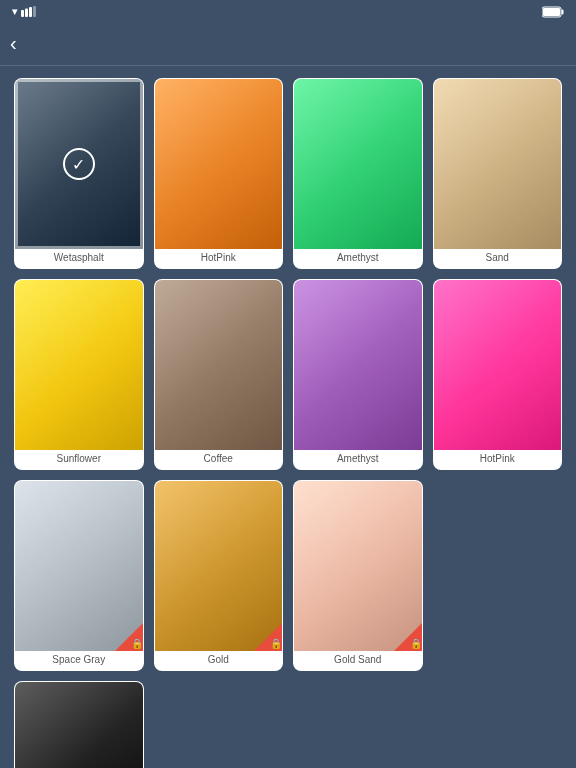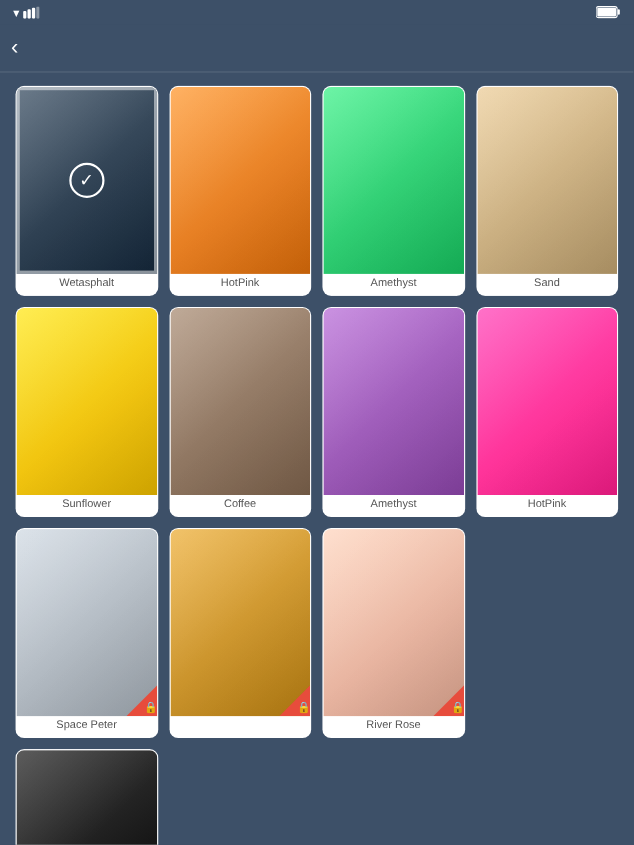--- a/index.html
+++ b/index.html
@@ -217,29 +217,30 @@
       <div class="theme-label">Amethyst</div>
     </div>
     <div class="theme-card">
       <div class="theme-swatch" style="background: linear-gradient(145deg, rgb(255, 89, 191) 0%, rgb(255, 51, 153) 60%, rgb(230, 26, 128) 100%);"></div>
       <div class="theme-label">HotPink</div>
     </div>
     <div class="theme-card">
       <div class="theme-swatch" style="background: linear-gradient(145deg, rgb(214, 222, 230) 0%, rgb(176, 184, 192) 60%, rgb(151, 159, 167) 100%);">
         <div class="lock-icon"></div>
       </div>
-      <div class="theme-label">Space Peter</div>
+      <div class="theme-label">Space Gray</div>
     </div>
     <div class="theme-card">
       <div class="theme-swatch" style="background: linear-gradient(145deg, rgb(239, 184, 80) 0%, rgb(201, 146, 42) 60%, rgb(176, 121, 17) 100%);">
         <div class="lock-icon"></div>
       </div>
+      <div class="theme-label">Gold</div>
     </div>
     <div class="theme-card">
       <div class="theme-swatch" style="background: linear-gradient(145deg, rgb(255, 218, 198) 0%, rgb(232, 180, 160) 60%, rgb(207, 155, 135) 100%);">
         <div class="lock-icon"></div>
       </div>
-      <div class="theme-label">River Rose</div>
+      <div class="theme-label">Gold Sand</div>
     </div>
     <div class="theme-card single">
       <div class="theme-swatch" style="background: linear-gradient(145deg, rgb(64, 64, 64) 0%, rgb(26, 26, 26) 60%, rgb(1, 1, 1) 100%);"></div>
     </div>
   </div>
 
 </body></html>

